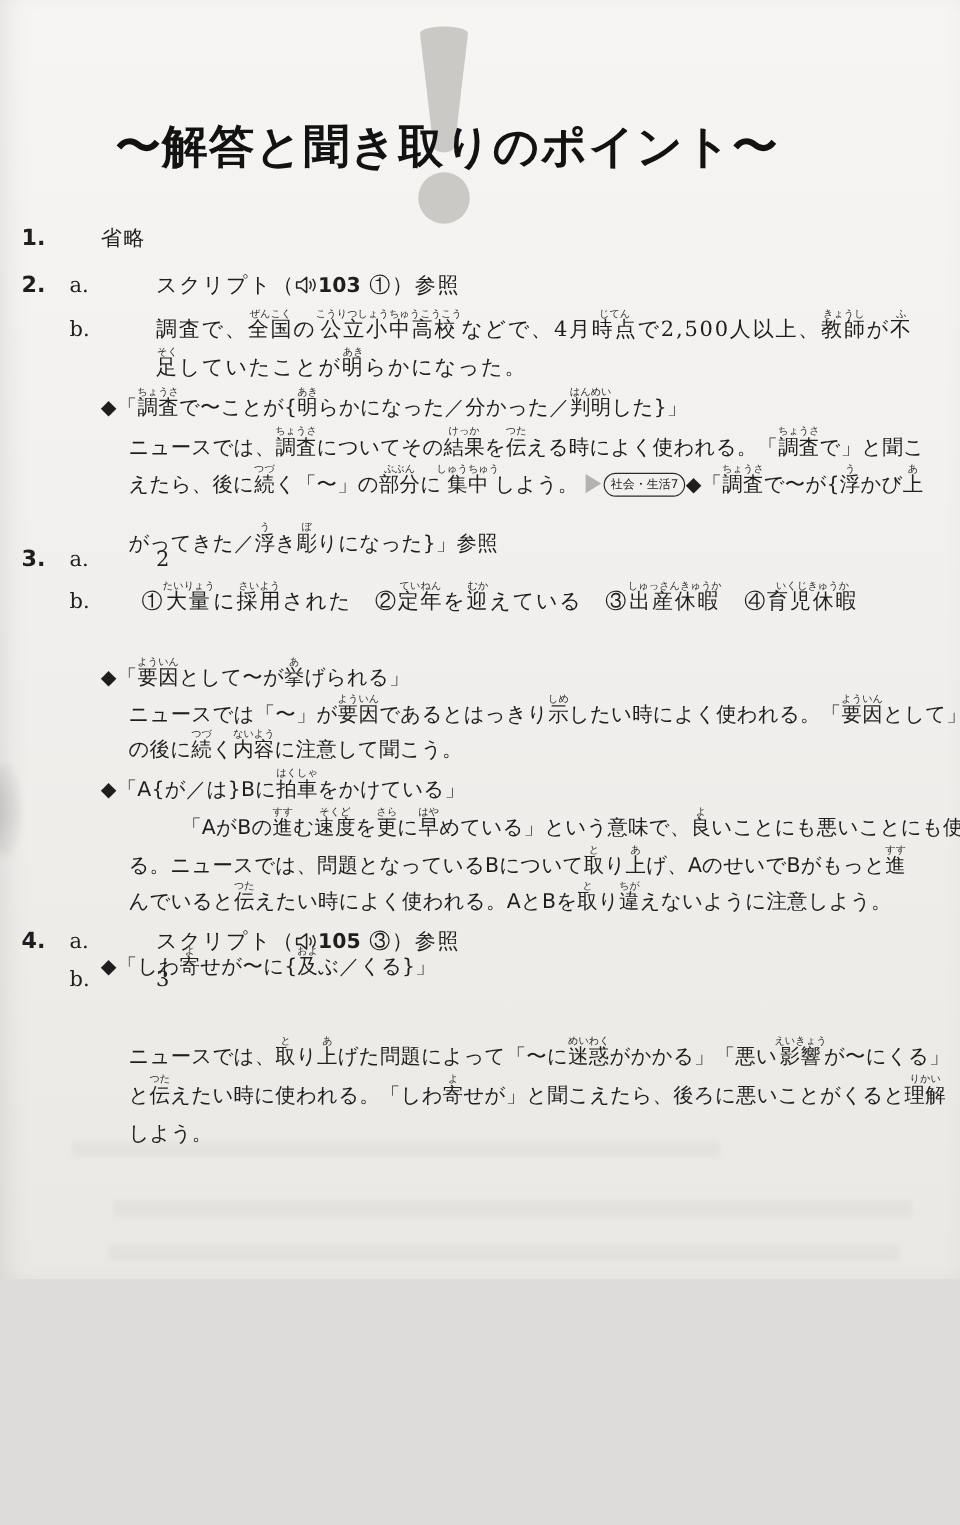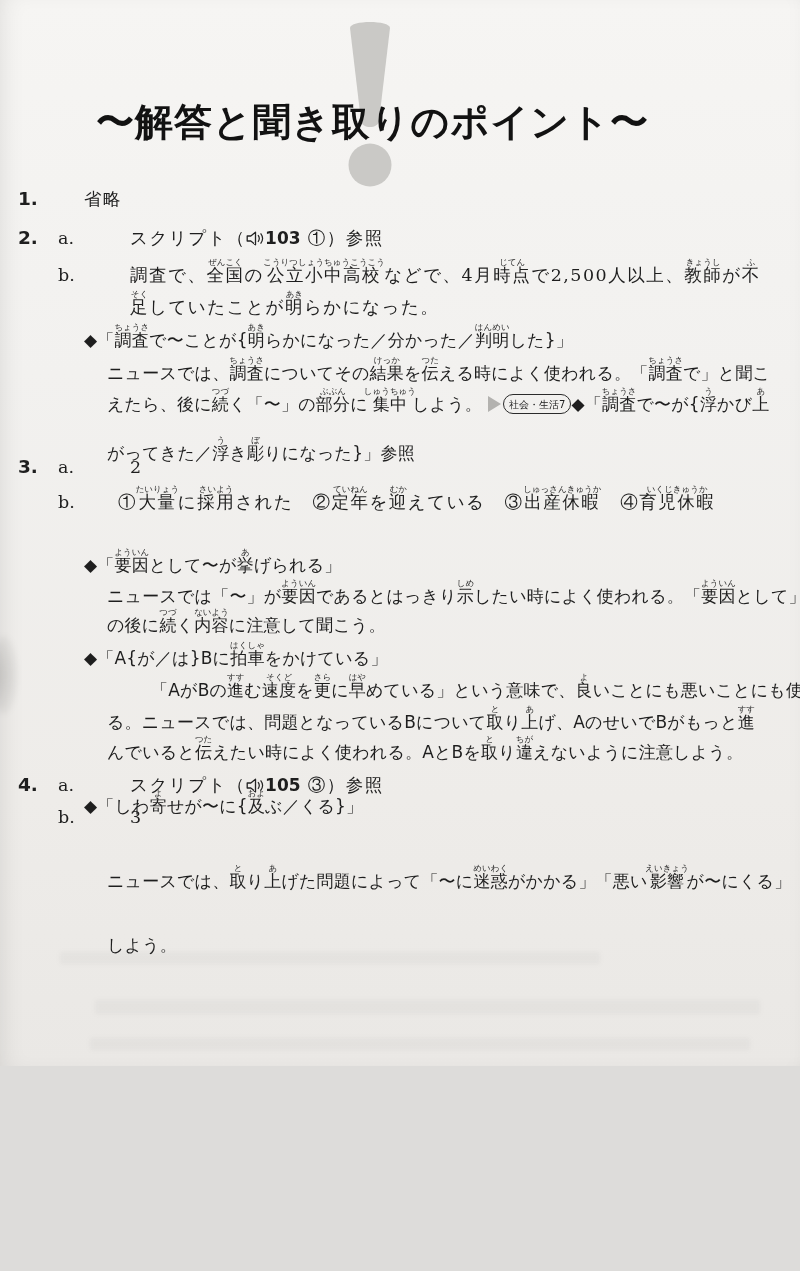--- a/index.html
+++ b/index.html
@@ -131,20 +131,23 @@
       <div class="line serif" style="top: 795px;">
         <span class="lbl">b.</span>
         <span class="content in-content"><span>3</span></span>
       </div>
       <div class="line sans" style="top: 784px;">
         <span class="content in-bullet"><span>◆「しわ</span><ruby>寄<rt>よ</rt></ruby><span>せが〜に{</span><ruby>及<rt>およ</rt></ruby><span>ぶ／くる}」</span></span>
       </div>
       <div class="line sans" style="top: 859px;">
         <span class="content in-para"><span>ニュースでは、</span><ruby>取<rt>と</rt></ruby><span>り</span><ruby>上<rt>あ</rt></ruby><span>げた問題によって「〜に</span><ruby>迷惑<rt>めいわく</rt></ruby><span>がかかる」「悪い</span><ruby>影響<rt>えいきょう</rt></ruby><span>が〜にくる」</span></span>
       </div>
+      <div class="line sans" style="top: 891px;">
+        <span class="content in-para"><span>と</span><ruby>伝<rt>つた</rt></ruby><span>えたい時に使われる。「しわ</span><ruby>寄<rt>よ</rt></ruby><span>せが」と聞こえたら、後ろに悪いことがくると</span><ruby>理解<rt>りかい</rt></ruby></span>
+      </div>
       <div class="line sans" style="top: 923px;">
         <span class="content in-para"><span>しよう。</span></span>
       </div>
     </div>
 
   <div class="smudge"></div>
   <div class="bleed" style="left:60px;top:952px;width:540px;height:12px;"></div>
   <div class="bleed" style="left:95px;top:1000px;width:665px;height:14px;"></div>
   <div class="bleed" style="left:90px;top:1038px;width:660px;height:12px;"></div>
   <div class="bleed" style="left:85px;top:1070px;width:675px;height:14px;"></div>

